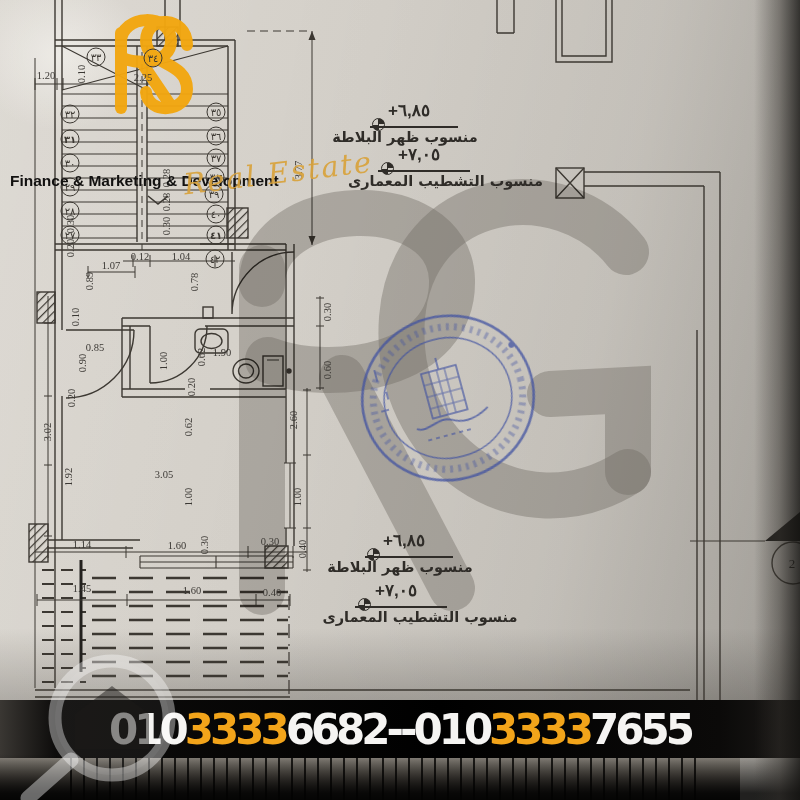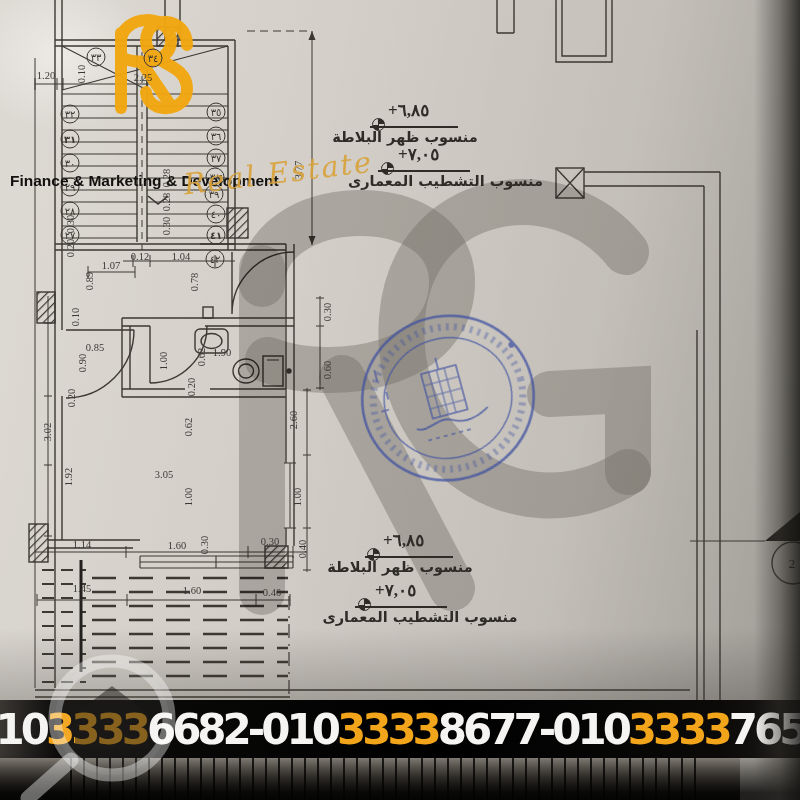--- a/index.html
+++ b/index.html
@@ -19,21 +19,21 @@
     background:linear-gradient(rgba(55,52,48,0),rgba(55,52,48,.28));}
   
   .brand-name{left:78px;top:92px;font-size:27px;font-weight:500;letter-spacing:5px;color:#191817;white-space:nowrap;z-index:12;}
   .brand-name .o{color:#F2A60F;}
   .brand-sub{left:81px;top:119px;font-size:20px;font-weight:bold;letter-spacing:1px;color:#141312;white-space:nowrap;z-index:12;}
   .brand-tag{left:10px;top:140px;font-size:15.5px;font-weight:bold;color:#121110;white-space:nowrap;z-index:12;margin-top:32px;}
   .brand-script{left:183px;top:156px;font-family:"DejaVu Serif",serif;font-style:italic;font-size:29px;
     color:rgba(216,163,60,.93);transform:rotate(-7deg);white-space:nowrap;z-index:12;letter-spacing:2px;}
   
   .anno{position:absolute;color:#2f2c28;z-index:8;}
-  .anno .val{position:absolute;direction:ltr;font-family:Liberation Serif, serif;font-size:17px;font-weight:600;white-space:nowrap;}
+  .anno .val{position:absolute;direction:ltr;font-family:Liberation Sans, sans-serif;font-size:17px;font-weight:600;white-space:nowrap;}
   .anno .rule{position:absolute;height:1.6px;background:#2f2c28;}
   .anno .bm{position:absolute;width:13px;height:13px;border:1.6px solid #2f2c28;border-radius:50%;
     background:conic-gradient(#2f2c28 0 25%,transparent 25% 50%,#2f2c28 50% 75%,transparent 75%);}
   .anno .lbl{position:absolute;width:100%;text-align:center;direction:rtl;
     font-family:"DejaVu Sans",sans-serif;font-size:14.5px;font-weight:600;white-space:nowrap;}
   
   .dim{position:absolute;transform:translate(-50%,-50%);font-family:"Liberation Serif",serif;
     font-size:10.5px;color:#3b3834;white-space:nowrap;z-index:6;}
   .snum{position:absolute;transform:translate(-50%,-50%);width:19px;height:19px;border:1.3px solid #3c3832;
     border-radius:50%;font-family:"DejaVu Sans",sans-serif;font-size:10px;color:#3c3832;
@@ -268,21 +268,20 @@
       <span class="snum" style="left: 216px; top: 214px; transform: translate(-50%, -50%);">٤٠</span>
       <span class="snum" style="left: 216px; top: 235px; transform: translate(-50%, -50%); font-weight: bold;">٤١</span>
       <span class="snum" style="left: 215px; top: 259px; transform: translate(-50%, -50%);">٤٢</span>
     </div>
 
   <div class="abs fade-low"></div>
 
   <div class="abs band">
       <span><span>010</span><em>3333</em><span>6682</span></span>
       <span>-</span>
-      <span><span>010</span><em>3333</em><span>8677</span></span>
       <span>-</span>
       <span><span>010</span><em>3333</em><span>7655</span></span>
     </div>
 
   <div class="abs rail">
       <div class="bars"></div>
     </div>
   <div class="abs bottom-dark"></div>
 
   <svg class="abs" style="left:8px;top:648px;z-index:33" width="230" height="152" viewBox="0 0 230 152">

